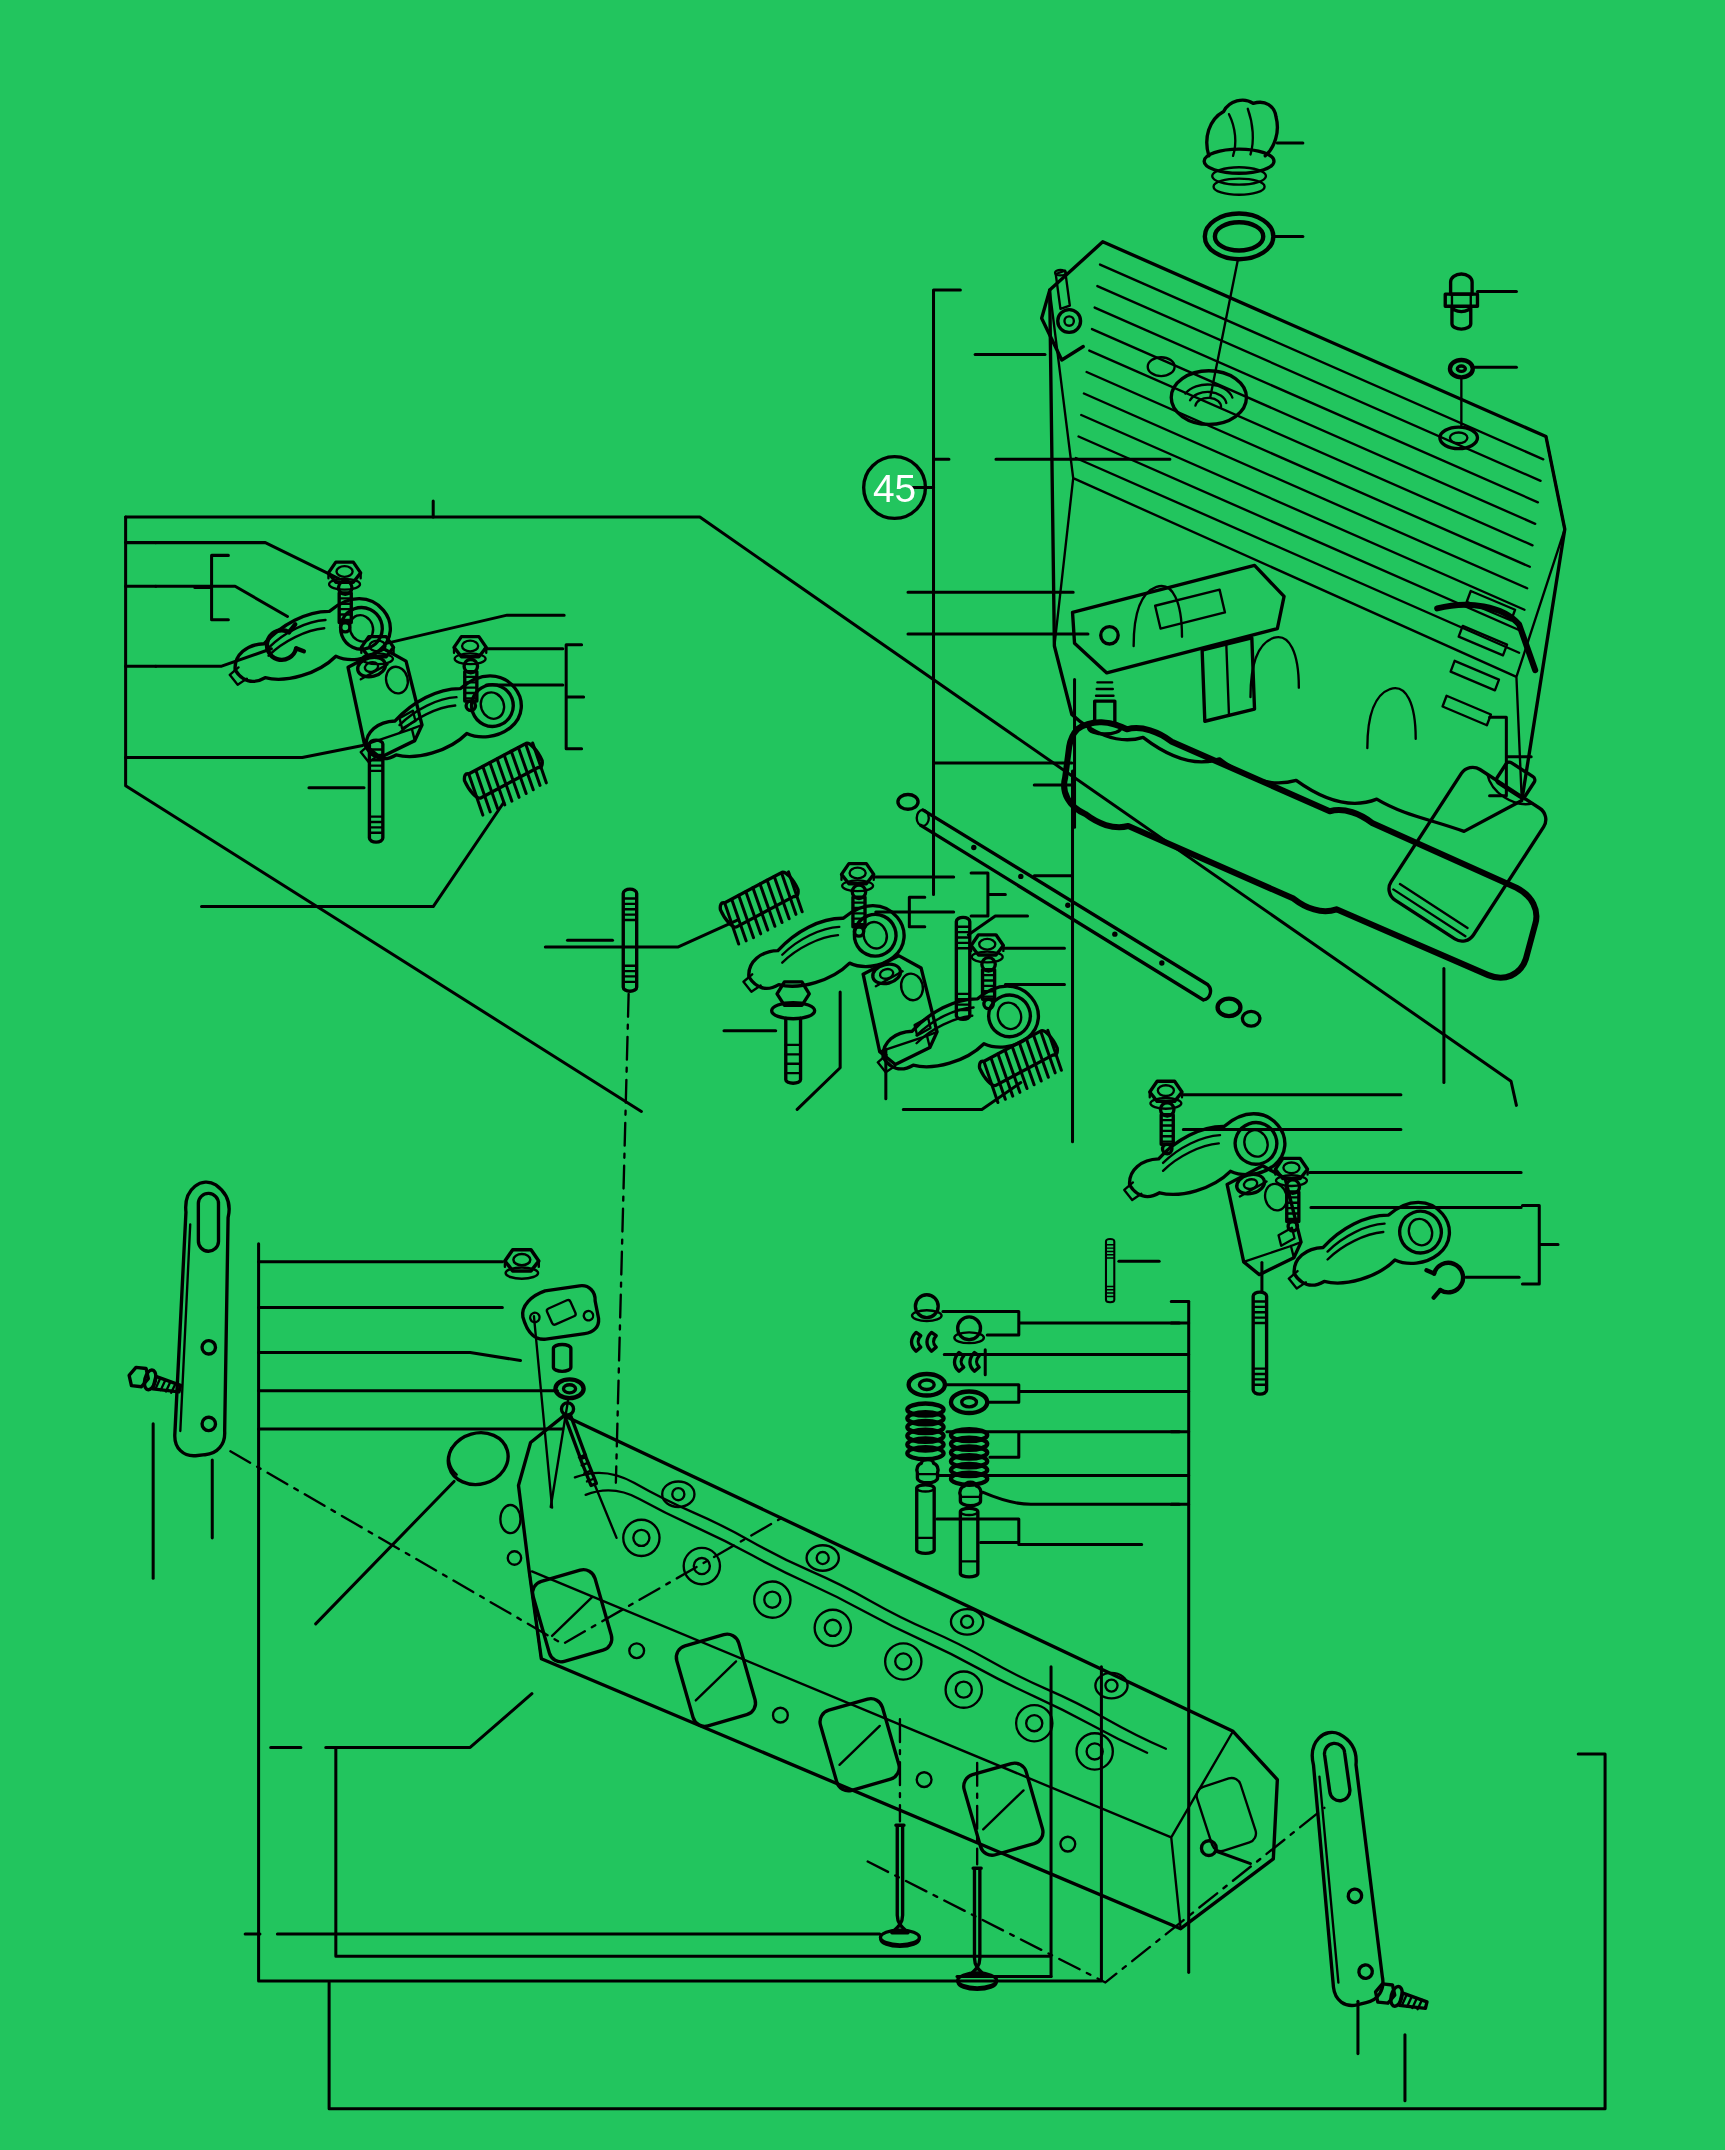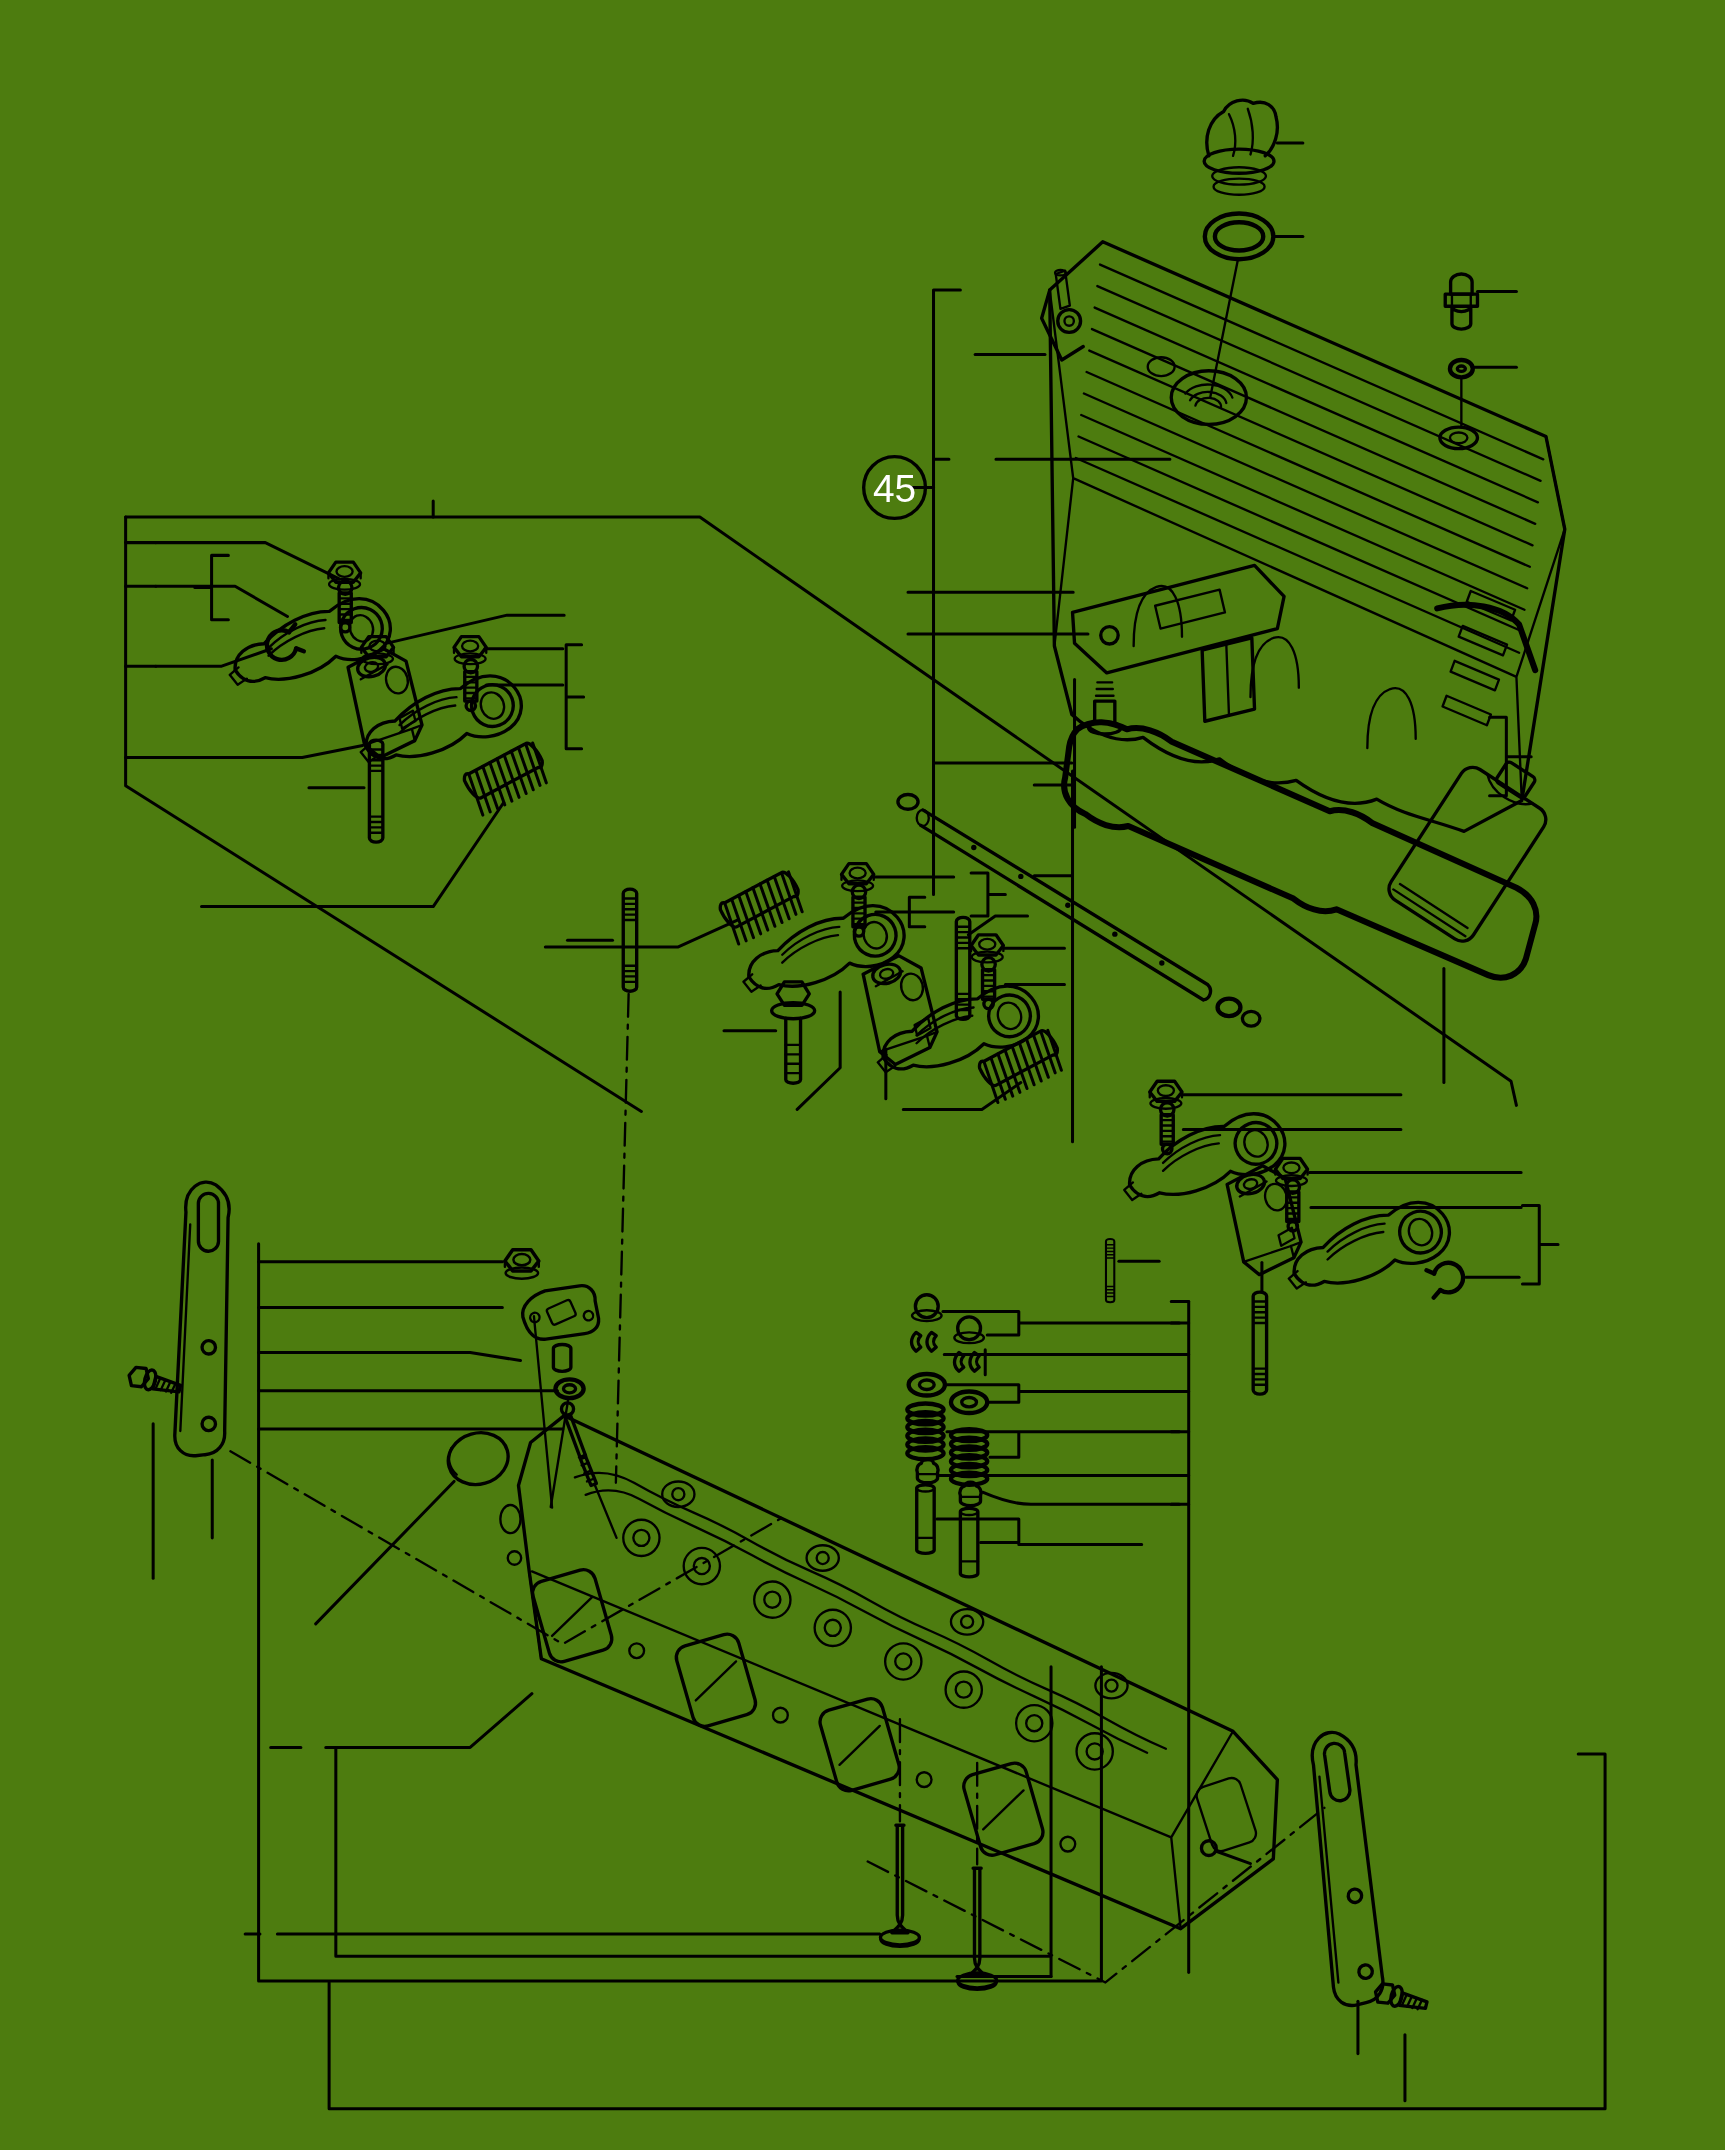--- a/index.html
+++ b/index.html
@@ -1,16 +1,16 @@
 <!DOCTYPE html>
 <html style="font-size:10.7px"><head>
 <meta charset="utf-8">
 <style>
   html,body{margin:0;padding:0;background:#fff;}
-  .canvas{position:relative;width:1726px;height:2151px;background:#4d7c0f;overflow:hidden;}
+  .canvas{position:relative;width:1726px;height:2151px;background:#22c55e;overflow:hidden;}
   svg{display:block;width:100%;height:100%;}
   .s{stroke:#000;fill:none;stroke-width:5;stroke-linecap:round;stroke-linejoin:round;}
   .t{stroke-width:3.5;}
   .m{stroke-width:4.5;}
   .w{stroke-width:9;}
   .x{stroke-width:6.5;}
   .f{fill:#000;stroke:none;}
   .dd{stroke-dasharray:34 12 6 12;}
   .badge-label{font:58px "Liberation Sans", sans-serif;text-anchor:middle;}
 </style>

